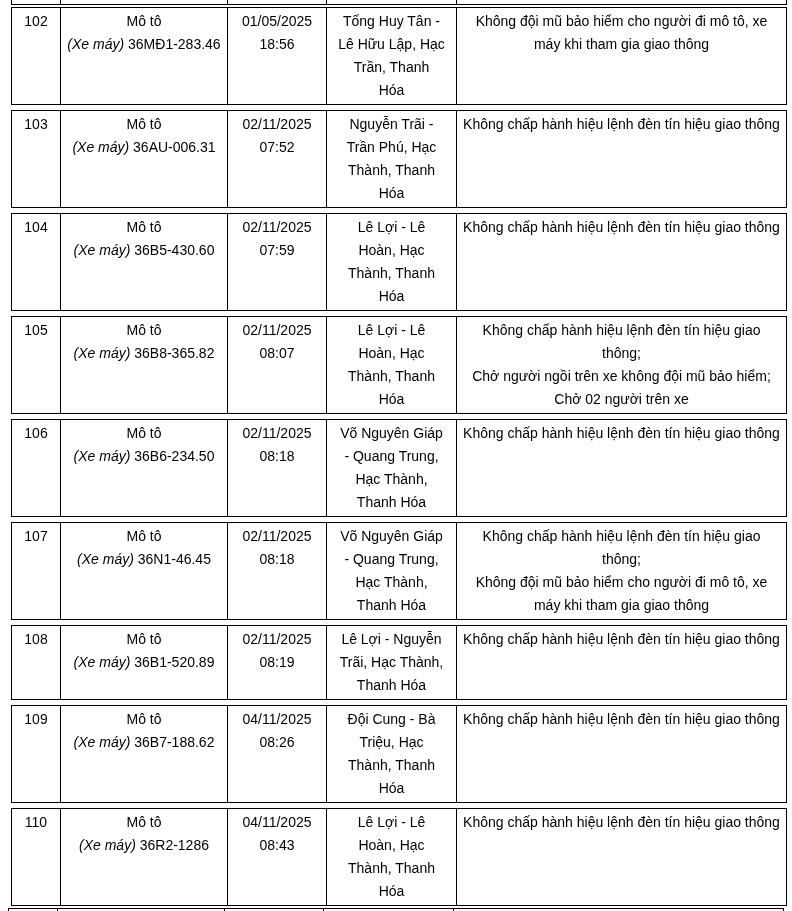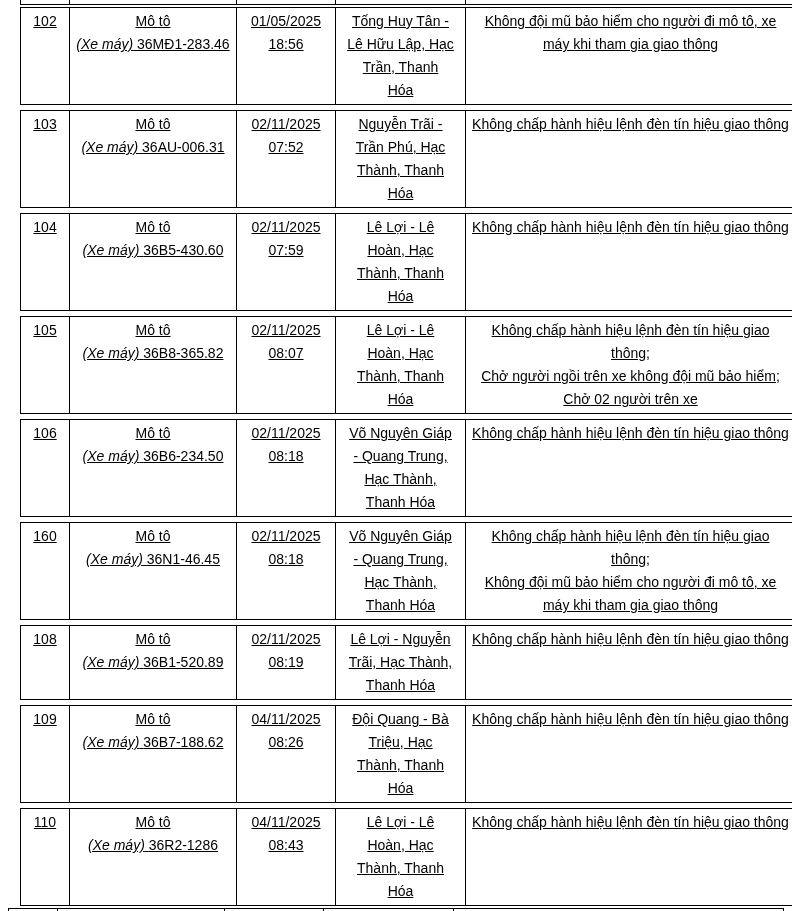--- a/index.html
+++ b/index.html
@@ -7,21 +7,21 @@
   body {
     width: 792px;
     height: 911px;
     overflow: hidden;
     position: relative;
     background: #ffffff;
     color: #000000;
     font-family: "Liberation Sans", "DejaVu Sans", sans-serif;
     font-size: 14px;
   }
-  .page { padding-left: 20px; text-decoration: underline; }
+  .page { padding-left: 11px; }
 
   table.row-table {
     border-collapse: collapse;
     table-layout: fixed;
     width: 775px;
     margin: 0 0 5px 0;
   }
   table.row-table td {
     border: 1px solid #000000;
     vertical-align: top;
@@ -239,21 +239,21 @@
     <colgroup>
       <col class="col-no">
           <col class="col-vehicle">
           <col class="col-datetime">
           <col class="col-location">
           <col class="col-violation">
     </colgroup>
     <tbody>
       <tr>
         <td>
-          <span>160</span>
+          <span>107</span>
         </td>
         <td>
           <div>Mô tô</div>
           <div><span class="italic">(Xe máy)</span> <span>36N1-46.45</span></div>
         </td>
         <td>
           <div>02/11/2025</div>
           <div>08:18</div>
         </td>
         <td class="pre">Võ Nguyên Giáp
@@ -311,21 +311,21 @@
           <span>109</span>
         </td>
         <td>
           <div>Mô tô</div>
           <div><span class="italic">(Xe máy)</span> <span>36B7-188.62</span></div>
         </td>
         <td>
           <div>04/11/2025</div>
           <div>08:26</div>
         </td>
-        <td class="pre">Đội Quang - Bà
+        <td class="pre">Đội Cung - Bà
 Triệu, Hạc
 Thành, Thanh
 Hóa</td>
         <td class="pre">Không chấp hành hiệu lệnh đèn tín hiệu giao thông</td>
       </tr>
     </tbody>
   </table>
 
   <table class="row-table">
     <colgroup>

